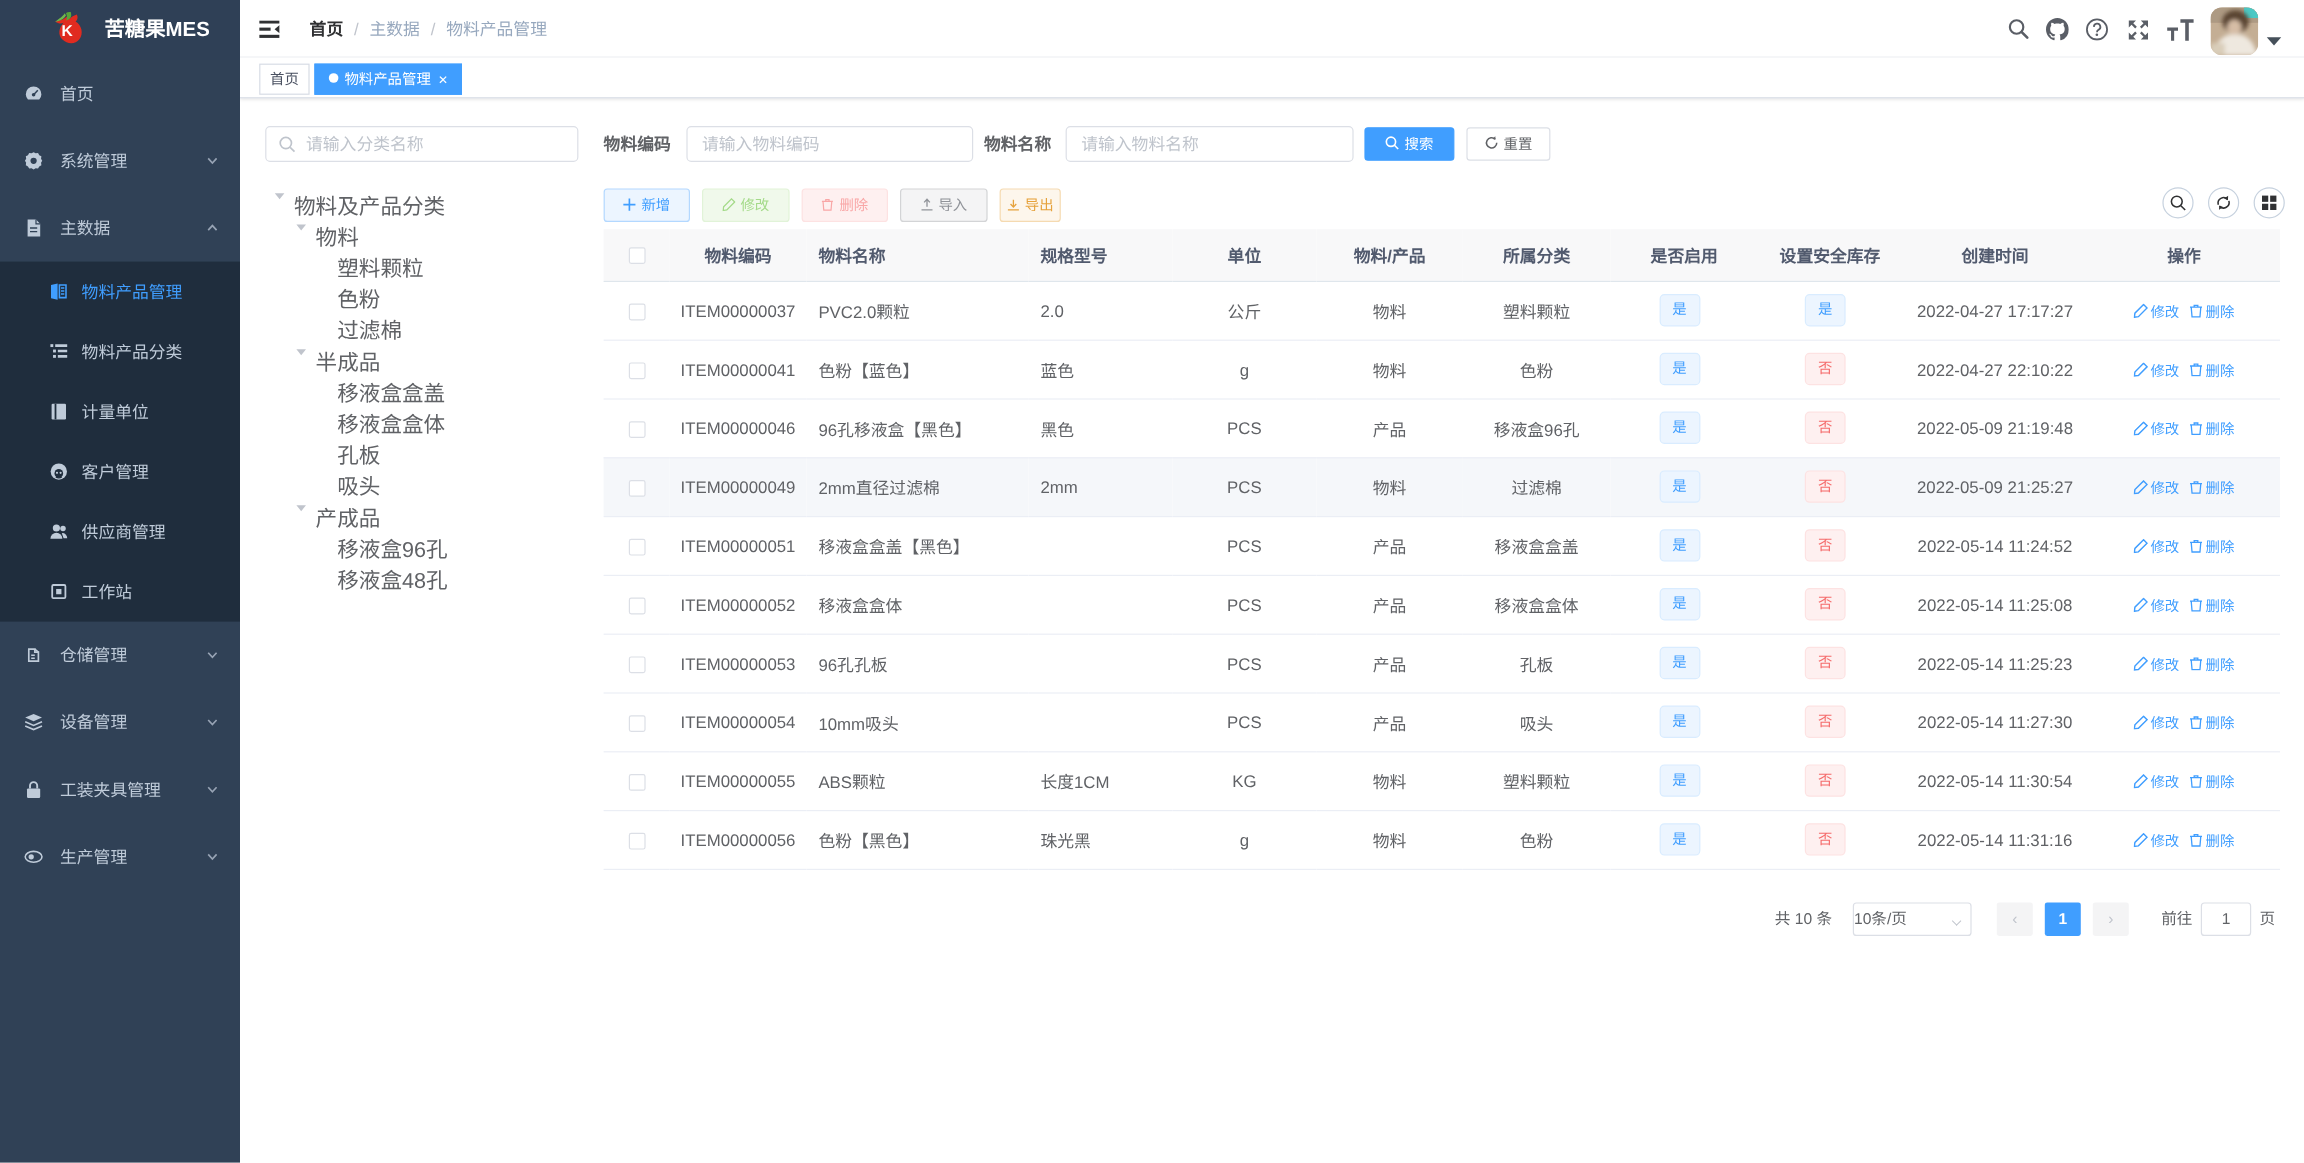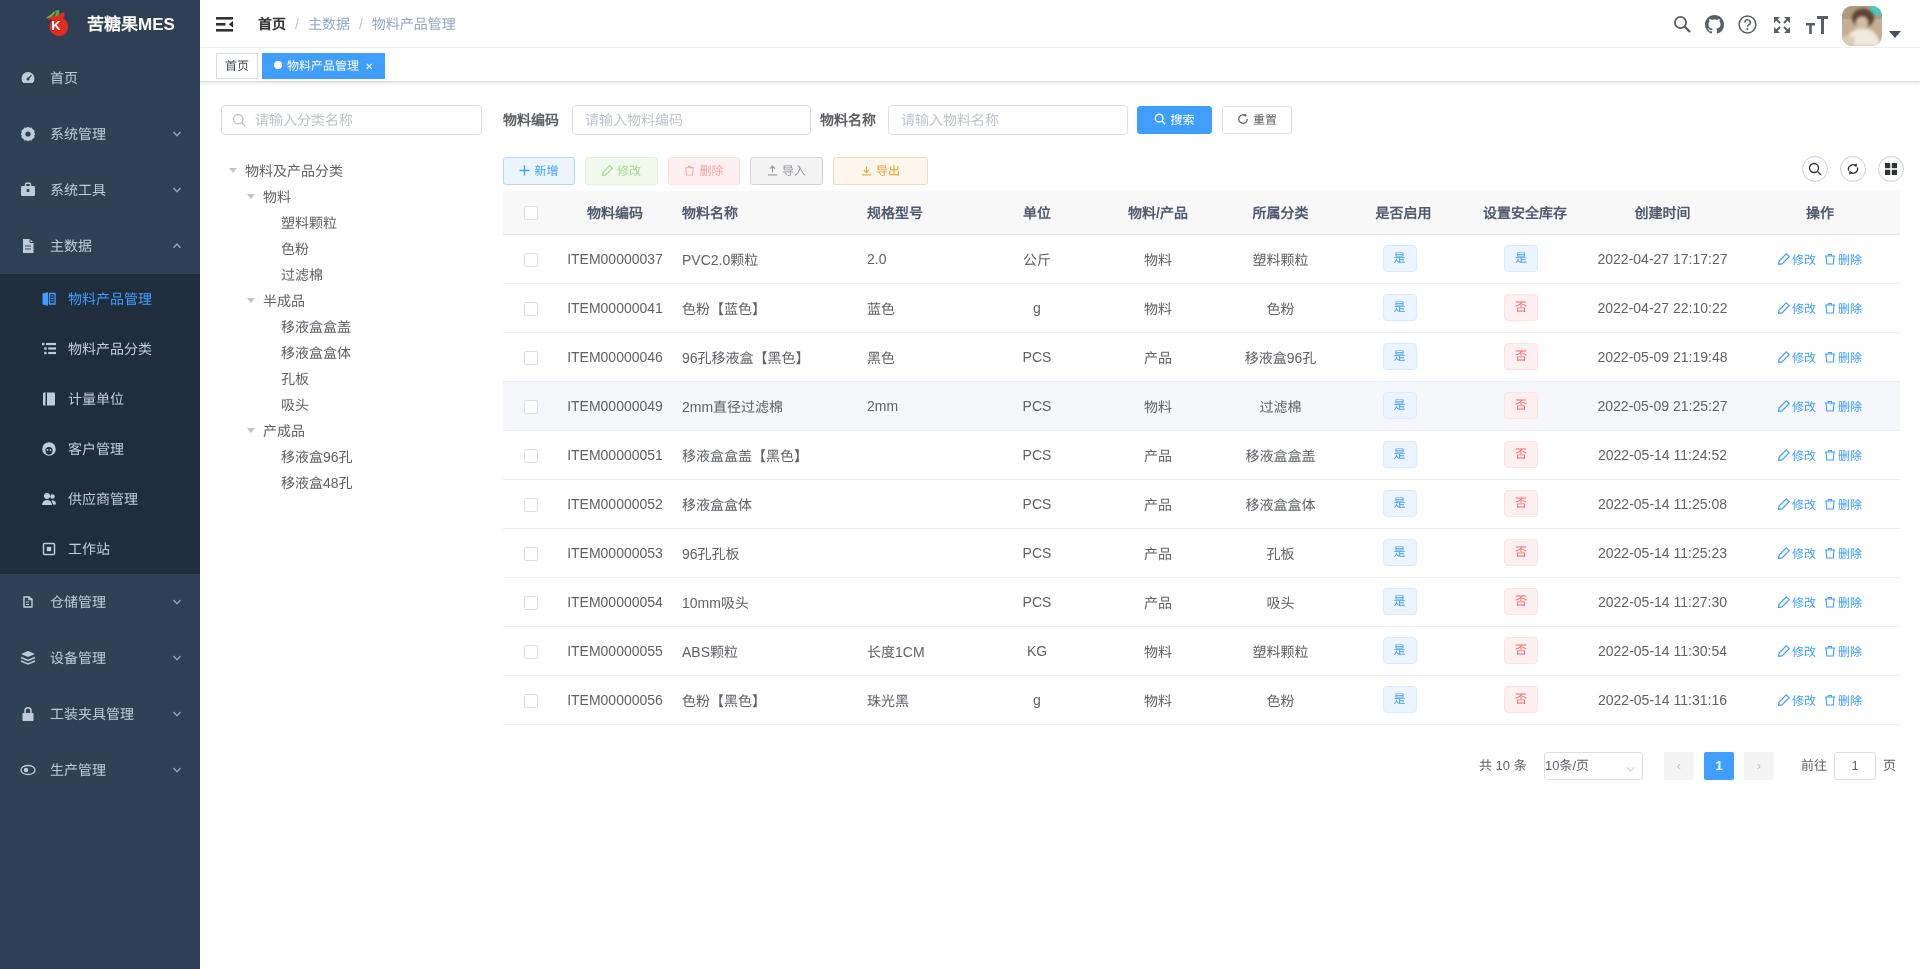--- a/index.html
+++ b/index.html
@@ -40,40 +40,40 @@
 .tag { position:absolute; top:5px; height:26px; line-height:25px; font-size:12px; color:#495060; background:#fff; border:1px solid #d8dce5; padding:0 8px; }
 .tag.active { background:#409eff; border-color:#409eff; color:#fff; padding:0 11px; }
 .tag .dot { display:inline-block; width:8px; height:8px; border-radius:50%; background:#fff; margin-right:5px; position:relative; top:-1px; }
 .tag .x { display:inline-block; margin-left:6px; font-size:10px; color:#fff; }
 
 
 .tree-search { position:absolute; left:221px; top:105px; width:261px; height:30px; border:1px solid #dcdfe6; border-radius:4px; background:#fff; }
 .tree-search .ph { position:absolute; left:33px; top:0; line-height:28px; color:#bfc4cc; font-size:14px; }
 .tree-search svg { position:absolute; left:10px; top:7px; }
 .tree { position:absolute; left:221px; top:157px; width:262px; }
-.tn { height:26px; position:relative; font-size:14px; color:#606266; display:flex; align-items:center; }
+.tn { height:26px; position:relative; font-size:18px; color:#606266; display:flex; align-items:flex-start; }
 .tn .car { width:24px; flex:0 0 24px; display:flex; align-items:center; justify-content:center; }
 .tn .car i { width:0; height:0; border:4px solid transparent; border-top:5px solid #c0c4cc; margin-top:4px; }
 .ind1 { padding-left:0; } .ind2 { padding-left:18px; } .ind3 { padding-left:36px; }
 
 
 .flabel { position:absolute; top:105px; height:30px; line-height:30px; font-weight:bold; color:#606266; font-size:14px; }
 .finput { position:absolute; top:105px; height:30px; border:1px solid #dcdfe6; border-radius:4px; background:#fff; }
 .finput .ph { position:absolute; left:12px; top:0; line-height:28px; color:#bfc4cc; font-size:14px; }
 
 
 .btn { position:absolute; height:28px; border-radius:3px; font-size:12px; text-align:center; line-height:26px; border:1px solid; }
 .btn svg { vertical-align:-1px; margin-right:4px; }
 .btn-search { left:1137px; top:106px; width:75px; background:#409eff; border-color:#409eff; color:#fff; }
 .btn-reset { left:1222px; top:106px; width:70px; background:#fff; border-color:#dcdfe6; color:#606266; }
 .btn-add { left:503px; top:157px; width:72px; background:#ecf5ff; border-color:#b3d8ff; color:#409eff; }
 .btn-edit { left:585px; top:157px; width:73px; background:#f0f9eb; border-color:#e1f3d8; color:#a4da89; }
 .btn-del { left:668px; top:157px; width:72px; background:#fef0f0; border-color:#fde2e2; color:#f9a7a7; }
 .btn-imp { left:750px; top:157px; width:73px; background:#f4f4f5; border-color:#d3d4d6; color:#909399; }
-.btn-exp { left:833px; top:157px; width:95px; background:#fdf6ec; border-color:#f5dab1; color:#e6a23c;text-align:center; }
+.btn-exp { left:833px; top:157px; width:51px; background:#fdf6ec; border-color:#f5dab1; color:#e6a23c;text-align:center; }
 .circ { position:absolute; top:156px; width:26px; height:26px; border-radius:50%; border:1px solid #c6d1de; background:#fff; }
 .circ svg { position:absolute; left:5px; top:5px; }
 
 
 table.grid { position:absolute; left:503px; top:191px; width:1397px; border-collapse:collapse; table-layout:fixed; }
 table.grid th { height:43px; background:#f8f8f9; color:#515a6e; font-size:14px; font-weight:bold; border-bottom:1px solid #dfe6ec; }
 table.grid td { height:49px; font-size:14px; color:#606266; border-bottom:1px solid #ebeef5; text-align:center; }
 table.grid .al { text-align:left; padding-left:10px; }
 table.grid tr.hover td { background:#f5f7fa; }
 .link { color:#409eff; }
@@ -119,31 +119,20 @@
             <path d="M8 9 L11.5 5.2" stroke="#304156" stroke-width="1.2"></path>
           </svg>
           <span class="tx">首页</span>
         </div>
       <div class="mi">
           <svg class="ic" viewBox="0 0 16 16">
             <path d="M8 0.8l1.7 1 2-.3 1 1.8 1.8 1-.3 2 1 1.7-1 1.7.3 2-1.8 1-1 1.8-2-.3-1.7 1-1.7-1-2 .3-1-1.8-1.8-1 .3-2L.8 8l1-1.7-.3-2 1.8-1 1-1.8 2 .3z" fill="#bfcbd9"></path>
             <circle cx="8" cy="8" r="2.6" fill="#304156"></circle>
           </svg>
           <span class="tx">系统管理</span>
-          <svg class="arrow" viewBox="0 0 10 10">
-            <path d="M1.5 3 L5 6.8 L8.5 3" fill="none" stroke="#97a3b4" stroke-width="1.4"></path>
-          </svg>
-        </div>
-      <div class="mi">
-          <svg class="ic" viewBox="0 0 16 16">
-            <rect x="1" y="4" width="14" height="10" rx="1.2" fill="#bfcbd9"></rect>
-            <path d="M5.5 4V2.2a1 1 0 0 1 1-1h3a1 1 0 0 1 1 1V4" fill="none" stroke="#bfcbd9" stroke-width="1.4"></path>
-            <rect x="6.7" y="7" width="2.6" height="3" fill="#304156"></rect>
-          </svg>
-          <span class="tx">系统工具</span>
           <svg class="arrow" viewBox="0 0 10 10">
             <path d="M1.5 3 L5 6.8 L8.5 3" fill="none" stroke="#97a3b4" stroke-width="1.4"></path>
           </svg>
         </div>
       <div class="mi">
           <svg class="ic" viewBox="0 0 16 16">
             <path d="M3 1h7l3.5 3.5V15H3z" fill="#bfcbd9"></path>
             <path d="M10 1v3.5H13.5" fill="none" stroke="#304156" stroke-width="1"></path>
             <path d="M5 8h6M5 11h6" stroke="#304156" stroke-width="1.2"></path>
           </svg>

